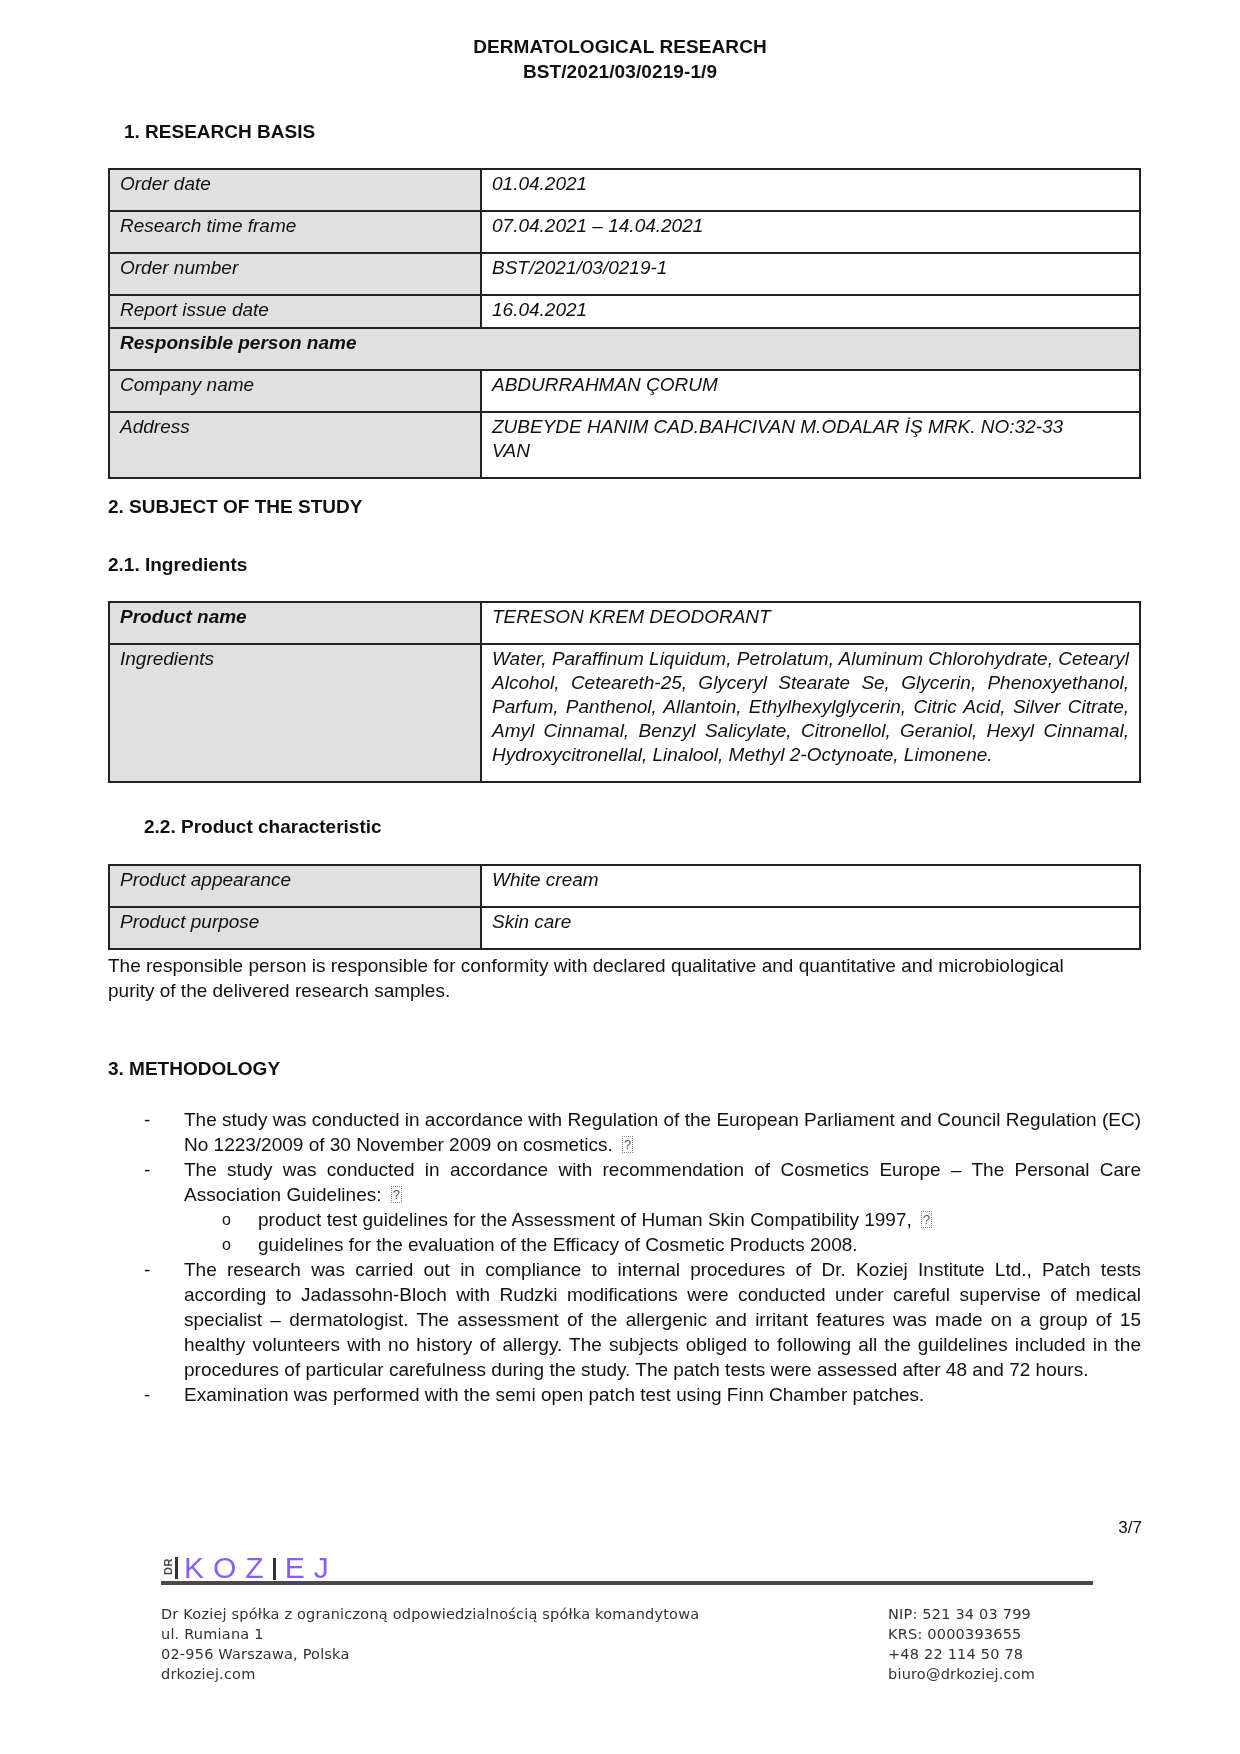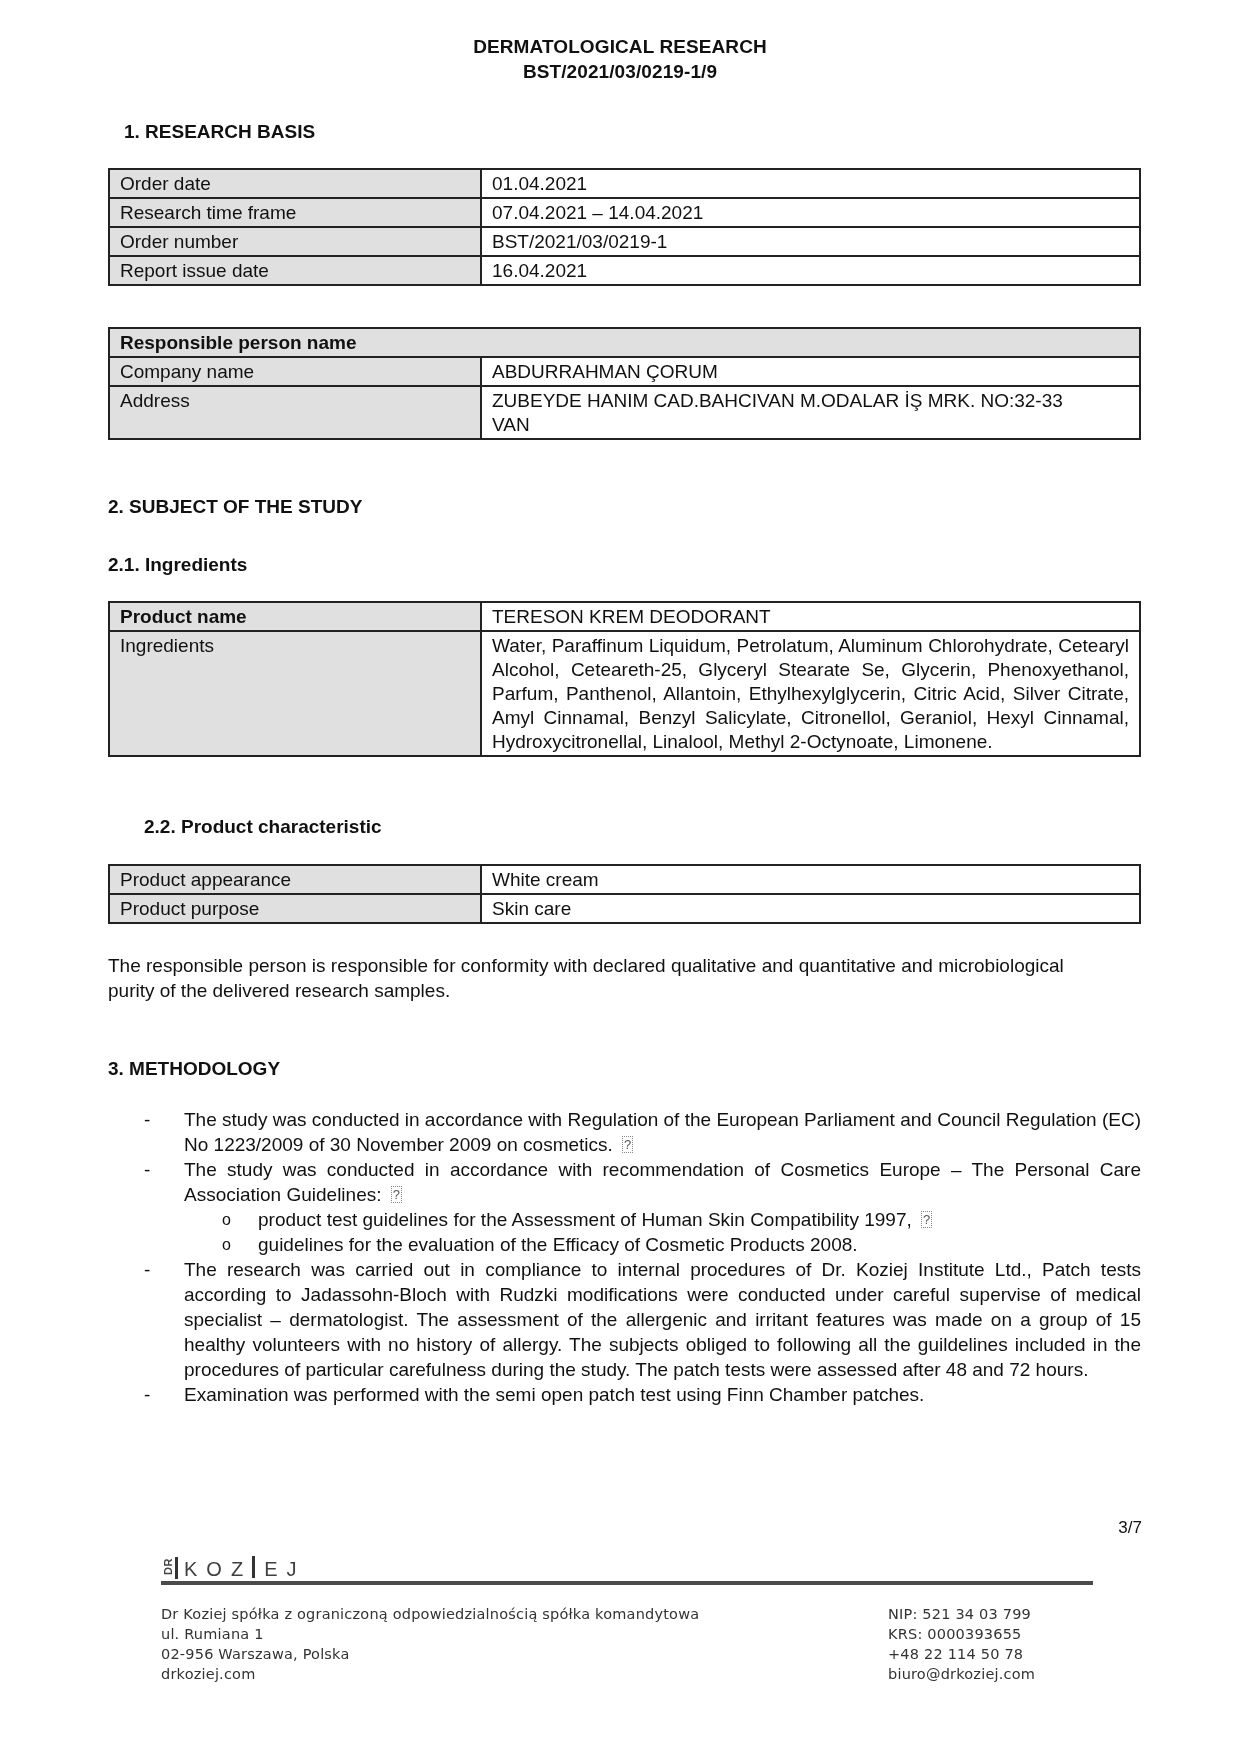--- a/index.html
+++ b/index.html
@@ -13,21 +13,21 @@
     font-weight: bold; font-size: 19px; line-height: 25px; letter-spacing: 0.1px;
   }
   .section-heading {
     position: absolute; left: 108px; font-weight: bold; font-size: 19px; line-height: 24px;
   }
   table.kv {
     position: absolute; left: 108px; width: 1033px; border-collapse: collapse;
     font-size: 19px; line-height: 24px;
   }
   table.kv td {
-    border: 2px solid #222222; padding: 2px 10px 1px 10px; vertical-align: top;
+    border: 2px solid #222222; padding: 2px 10px 14px 10px; vertical-align: top; font-style: italic;
   }
   table.kv td.key { background: #e0e0e0; width: 350px; }
   table.kv td.val { background: #ffffff; }
   table.kv td.bold { font-weight: bold; }
   table.kv td.header-row { background: #e0e0e0; font-weight: bold; }
   table.kv td.justify { text-align: justify; margin-top: 29px; }
   .note {
     position: absolute; left: 108px; width: 1000px; font-size: 19px; line-height: 25px;
   }
   .method-list {
@@ -38,21 +38,21 @@
   .sub-item { position: relative; padding-left: 150px; }
   .sub-item .circle { position: absolute; left: 114px; top: 0; font-size: 16px; }
   .marker { font-size: 13px; color: #555; border: 1px dotted #888; padding: 0 1px; margin-left: 4px; vertical-align: 2px; line-height: 12px; }
   .page-number { position: absolute; right: 98px; top: 1518px; font-size: 17px; }
   .logo { position: absolute; left: 161px; top: 1553px; height: 30px; display: flex; align-items: center; }
   .logo .dr {
     font-size: 11px; font-weight: bold; color: #444; transform: rotate(-90deg);
     display: inline-block; width: 14px; text-align: center; letter-spacing: 0.5px;
   }
   .logo .bar { display: inline-block; width: 3px; height: 22px; background: #333; margin: 0 6px 0 0; }
-  .logo .name { font-size: 20px; letter-spacing: 9px; color: #404040; font-weight: normal; }
+  .logo .name { font-size: 30px; letter-spacing: 9px; color: #8b5cf6; font-weight: normal; }
   .logo .name .sep { display: inline-block; width: 3px; height: 22px; background: #333; vertical-align: -2px; margin-right: 9px; }
   .footer-rule { position: absolute; left: 161px; top: 1581px; width: 932px; height: 4px; background: #4a4a4a; }
   .footer-left, .footer-right {
     position: absolute; top: 1604px; font-size: 14.5px; line-height: 20px; color: #333;
     font-family: "DejaVu Sans", sans-serif; letter-spacing: 0.2px;
   }
   .footer-left { left: 161px; }
   .footer-right { left: 888px; }
 </style>
 </head>

